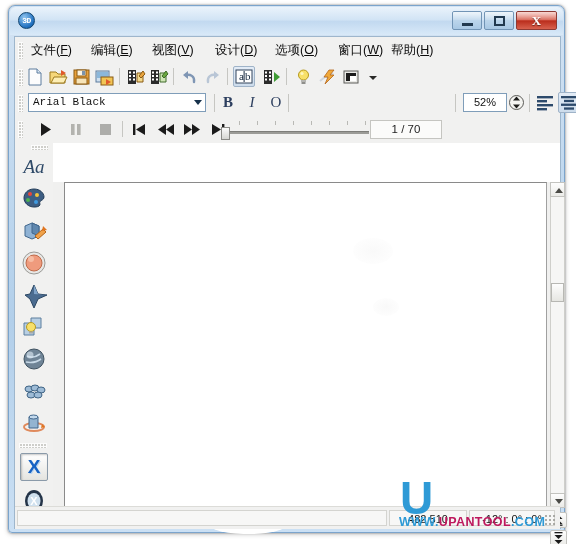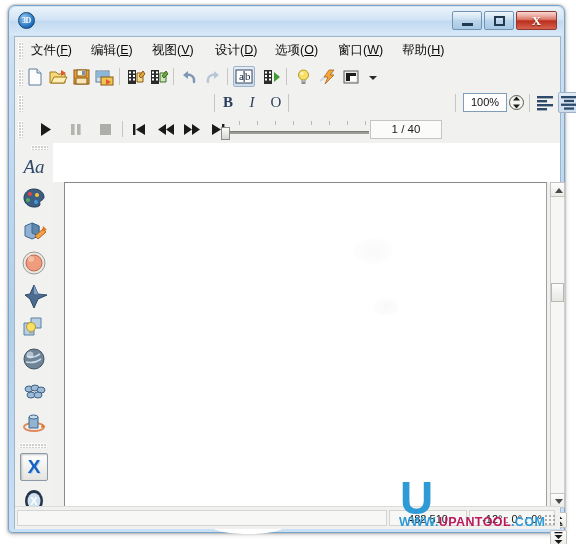--- a/index.html
+++ b/index.html
@@ -25,21 +25,21 @@
     pointer-events:none;
   }
   
   #title-bar{position:absolute;left:0;top:0;width:100%;height:30px;}
   #app-icon{
     position:absolute;left:9px;top:6px;width:17px;height:17px;border-radius:50%;
     background:radial-gradient(circle at 35% 30%,#8fc4ef,#1f6fbf 70%,#154b84);
     border:1px solid #12456f;box-sizing:border-box;
     color:#fff;font-size:8px;font-weight:bold;line-height:15px;text-align:center;
     letter-spacing:-.5px;
-    font-family:Liberation Serif, serif;
+    font-family:Liberation Mono, monospace;
   }
   #title-text{
     position:absolute;left:31px;top:6px;height:17px;line-height:17px;
     font-size:12.5px;color:#12314f;white-space:nowrap;
     text-shadow:0 0 3px #fff,0 0 2px #fff,0 1px 0 #fff;
   }
   .winbtn{position:absolute;top:5px;height:19px;box-sizing:border-box;
     border:1px solid #7194b5;border-radius:2px;cursor:default;}
   .winbtn .gl{position:absolute;left:0;top:0;right:0;height:45%;
     background:linear-gradient(180deg,rgba(255,255,255,.65),rgba(255,255,255,.12));
@@ -183,21 +183,21 @@
   <div id="client">
 
     <div id="menu-bar">
       <div class="gripper"></div>
       <div class="menu-item" style="left:12px"><span>文件(</span><u>F</u><span>)</span></div>
       <div class="menu-item" style="left:72px"><span>编辑(</span><u>E</u><span>)</span></div>
       <div class="menu-item" style="left:133px"><span>视图(</span><u>V</u><span>)</span></div>
       <div class="menu-item" style="left:196px"><span>设计(</span><u>D</u><span>)</span></div>
       <div class="menu-item" style="left:256px"><span>选项(</span><u>O</u><span>)</span></div>
       <div class="menu-item" style="left:319px"><span>窗口(</span><u>W</u><span>)</span></div>
-      <div class="menu-item" style="left:383px"><span>帮助(</span><u>H</u><span>)</span></div>
+      <div class="menu-item" style="left:372px"><span>帮助(</span><u>H</u><span>)</span></div>
     </div>
 
     <div id="toolbar-main">
       <div class="gripper"></div>
 
       <div class="tb-btn" style="left:10px">
         <svg width="21" height="20" viewBox="0 0 21 20">
           <path d="M4 2h8l4 4v12H4z" fill="#fdfdfd" stroke="#5c7d9e" stroke-width="1"></path>
           <path d="M12 2v4h4" fill="#dce8f4" stroke="#5c7d9e" stroke-width="1"></path>
         </svg>
@@ -323,39 +323,43 @@
       <div class="tb-btn" style="left:352px;width:12px">
         <svg width="12" height="20" viewBox="0 0 12 20">
           <path d="M2 9l4 4 4-4z" fill="#2a2a28"></path>
         </svg>
       </div>
     </div>
 
     <div id="toolbar-format">
       <div class="gripper"></div>
 
+      <div class="combo" id="font-family-combo" style="left:13px;width:178px">
+        <span>Arial Black</span>
+        <span class="arrow"></span>
+      </div>
 
       <div class="tb-sep" style="left:199px;top:4px;height:18px"></div>
 
       <div class="style-btn" style="left:203px">
         <span style="font-family:'Liberation Serif',serif;font-weight:bold;font-size:15px;line-height:21px;">B</span>
       </div>
       <div class="style-btn" style="left:227px">
         <span style="font-family:'Liberation Serif',serif;font-style:italic;font-size:15px;line-height:21px;">I</span>
       </div>
       <div class="style-btn" style="left:251px">
         <span style="font-family:'Liberation Serif',serif;font-size:15px;line-height:21px;">O</span>
       </div>
 
       <div class="tb-sep" style="left:273px;top:4px;height:18px"></div>
 
 
       <div class="tb-sep" style="left:440px;top:4px;height:18px"></div>
 
-      <div id="zoom-field" style="left:448px">100%</div>
+      <div id="zoom-field" style="left:448px">52%</div>
       <div id="zoom-spin" style="left:494px">
         <svg width="15" height="19" viewBox="0 0 15 19">
           <circle cx="7.5" cy="9.5" r="7" fill="#f4f4f1" stroke="#5a5a56"></circle>
           <path d="M7.5 3.5l3.5 4h-7z" fill="#1c1c1a"></path>
           <path d="M7.5 15.5l3.5-4h-7z" fill="#1c1c1a"></path>
         </svg>
       </div>
 
       <div class="tb-sep" style="left:514px;top:4px;height:18px"></div>
 
@@ -433,21 +437,21 @@
         <div class="tick" style="left:36px"></div>
         <div class="tick" style="left:54px"></div>
         <div class="tick" style="left:72px"></div>
         <div class="tick" style="left:90px"></div>
         <div class="tick" style="left:108px"></div>
         <div class="tick" style="left:126px"></div>
         <div class="tick" style="left:144px"></div>
         <div id="track-thumb"></div>
       </div>
 
-      <div id="page-counter">1 / 40</div>
+      <div id="page-counter">1 / 70</div>
     </div>
 
     <div id="left-palette">
       <div class="gripper" style="left:16px;top:2px;width:17px;height:5px;"></div>
 
       <div class="lp-btn" style="top:10px">
         <div style="font-family:'Liberation Serif',serif;font-style:italic;font-size:19px;color:#2f4a68;
                     text-align:center;line-height:28px;">Aa</div>
       </div>
 

